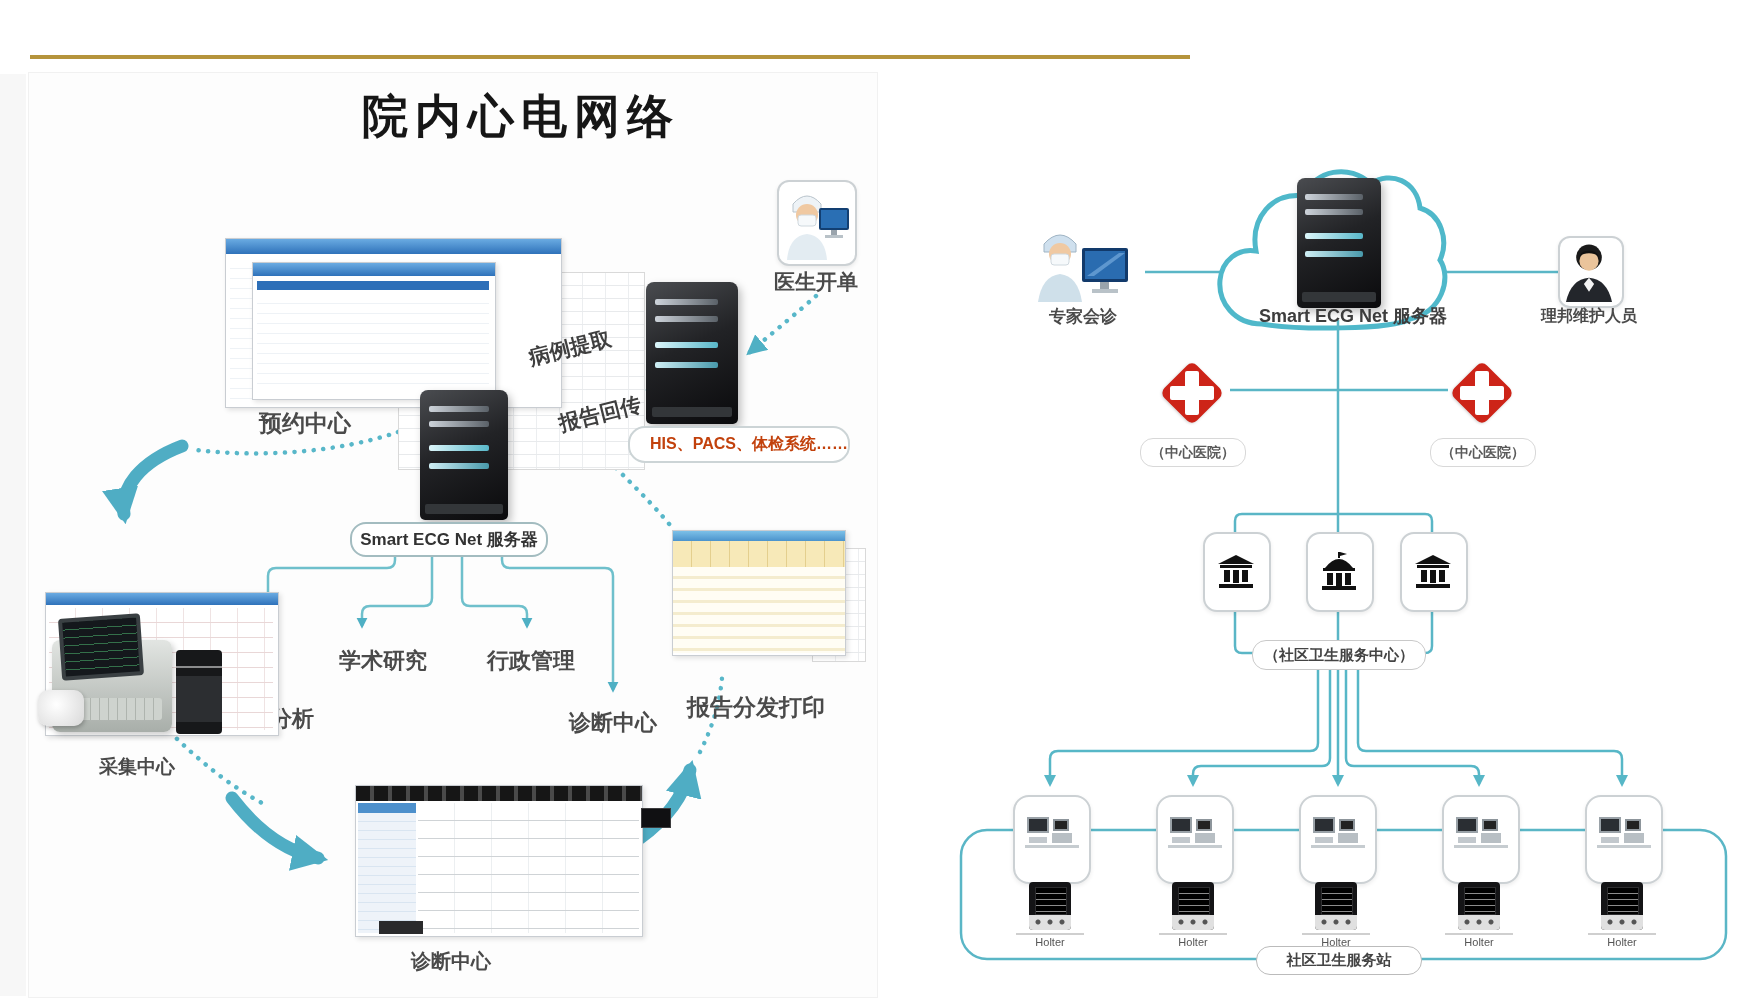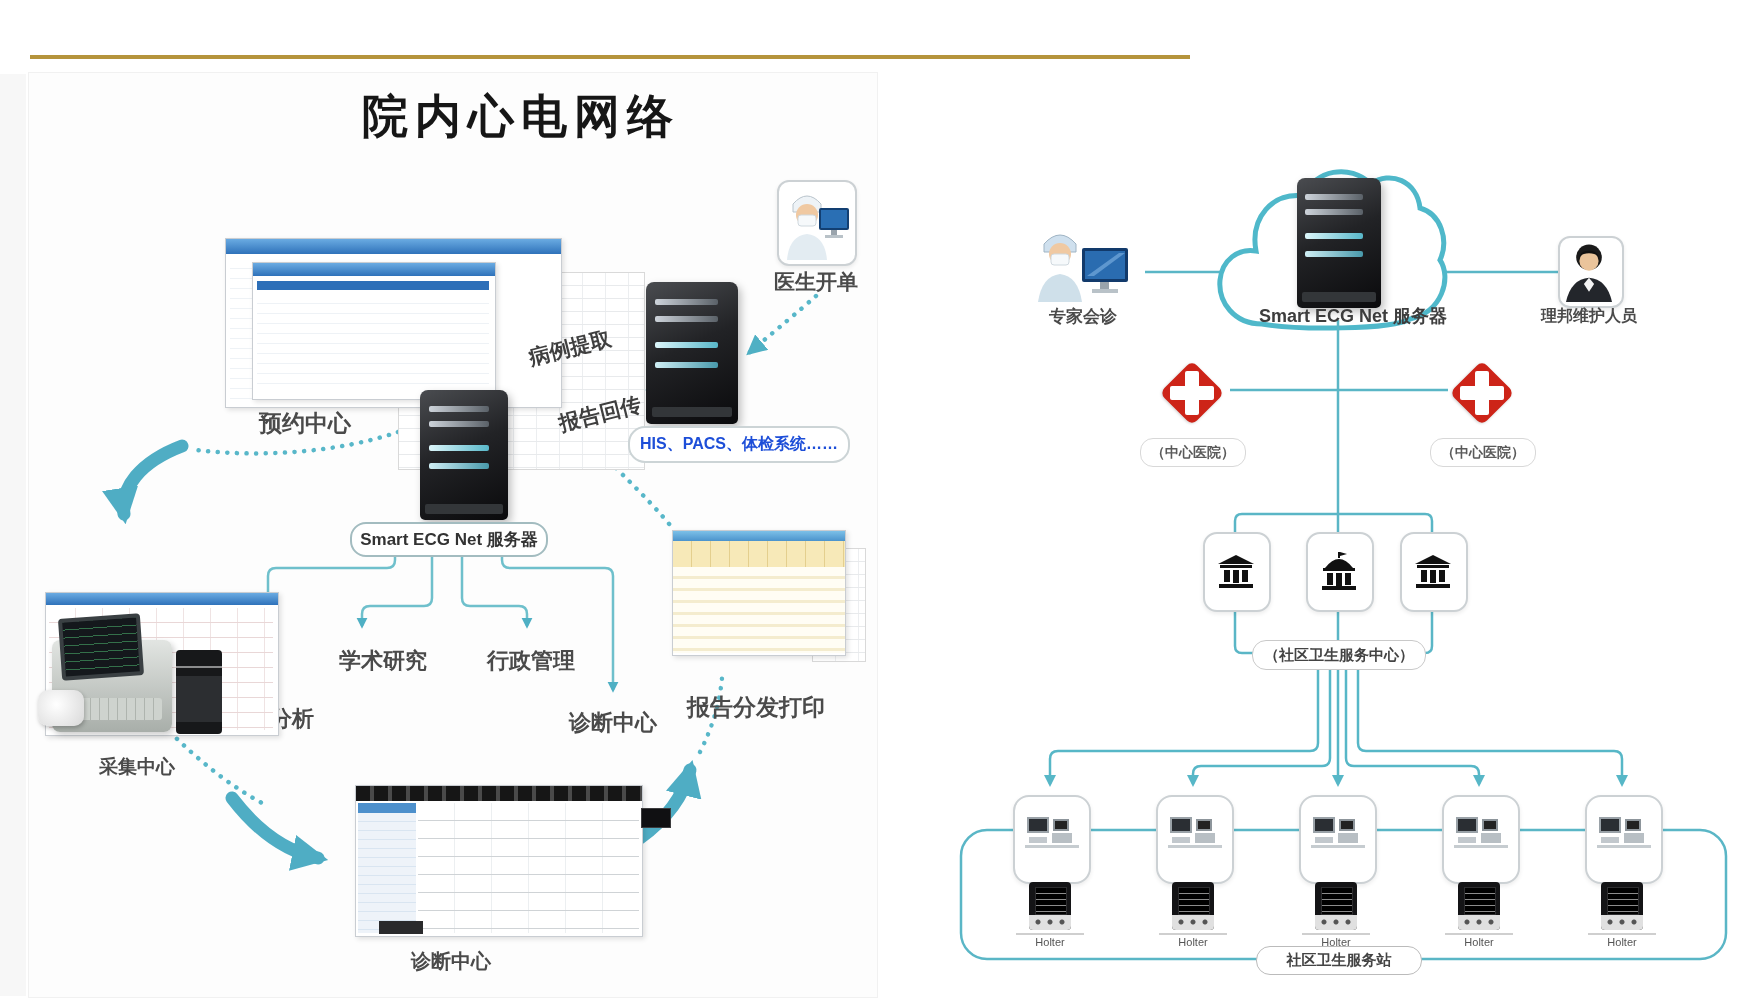--- a/index.html
+++ b/index.html
@@ -167,21 +167,21 @@
       <rect x="42" y="28" width="26" height="18" fill="#2a6fb4"></rect>
       <rect x="52" y="48" width="6" height="5" fill="#9aa4ac"></rect>
       <rect x="46" y="53" width="18" height="3" fill="#b9c2c8"></rect>
     </svg>
   </div>
   <div class="lbl" style="left:770px;top:268px;width:92px;font-size:21px;">医生开单</div>
 
   <div class="lbl rot" style="left:522px;top:334px;width:96px;font-size:21px;color:#3f3f3f;">病例提取</div>
   <div class="lbl rot" style="left:552px;top:400px;width:96px;font-size:21px;color:#3f3f3f;">报告回传</div>
 
-  <div class="pill" style="left:628px;top:426px;width:218px;height:33px;border:2px solid #ccd4d6;border-radius:17px;font-size:16px;color:#1d4ed8;">
+  <div class="pill" style="left:628px;top:426px;width:218px;height:33px;border:2px solid #ccd4d6;border-radius:17px;font-size:16px;color:#c2410c;justify-content:flex-end;">
     <span>HIS、PACS、体检系统……</span>
   </div>
 
   <div class="pill" style="left:350px;top:522px;width:194px;height:31px;border:2.5px solid #a3bcc0;border-radius:16px;font-size:17px;color:#333;">
     <span>Smart ECG Net 服务器</span>
   </div>
 
   <div class="lbl" style="left:316px;top:646px;width:92px;font-size:22px;margin-left:21px;">学术研究</div>
   <div class="lbl" style="left:485px;top:646px;width:92px;font-size:22px;">行政管理</div>
   <div class="lbl" style="left:224px;top:704px;width:92px;font-size:22px;">数据分析</div>

